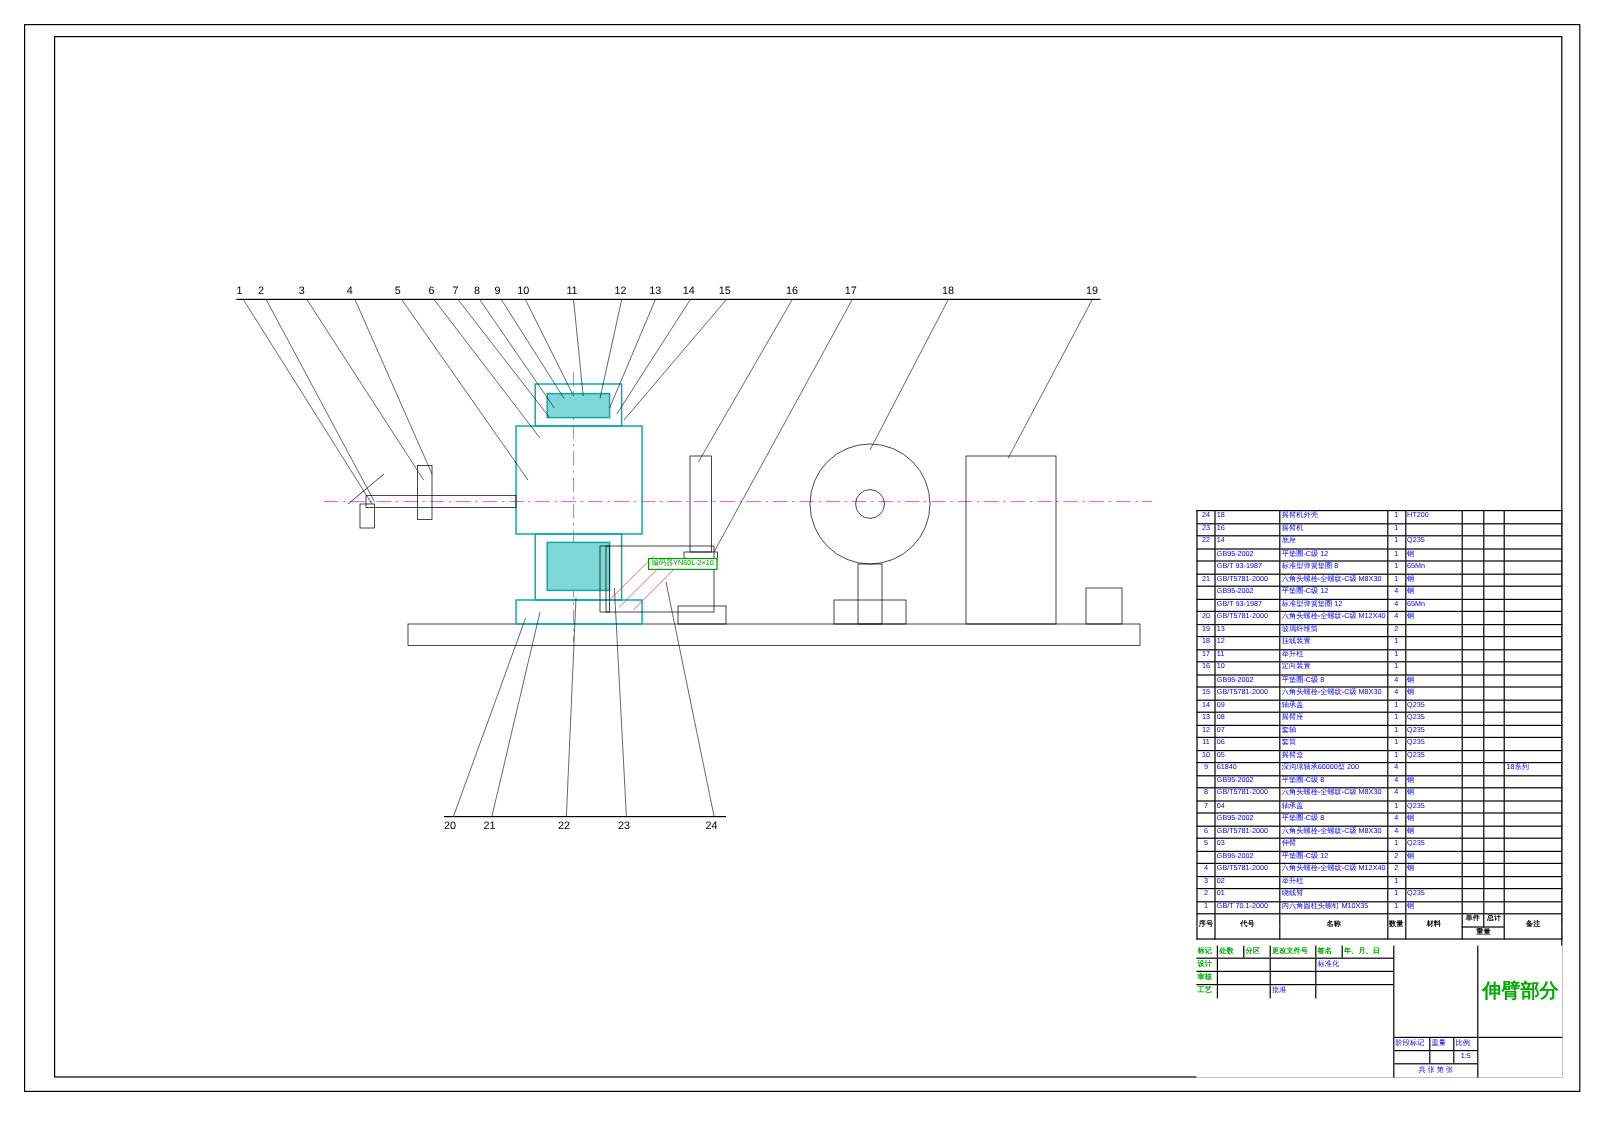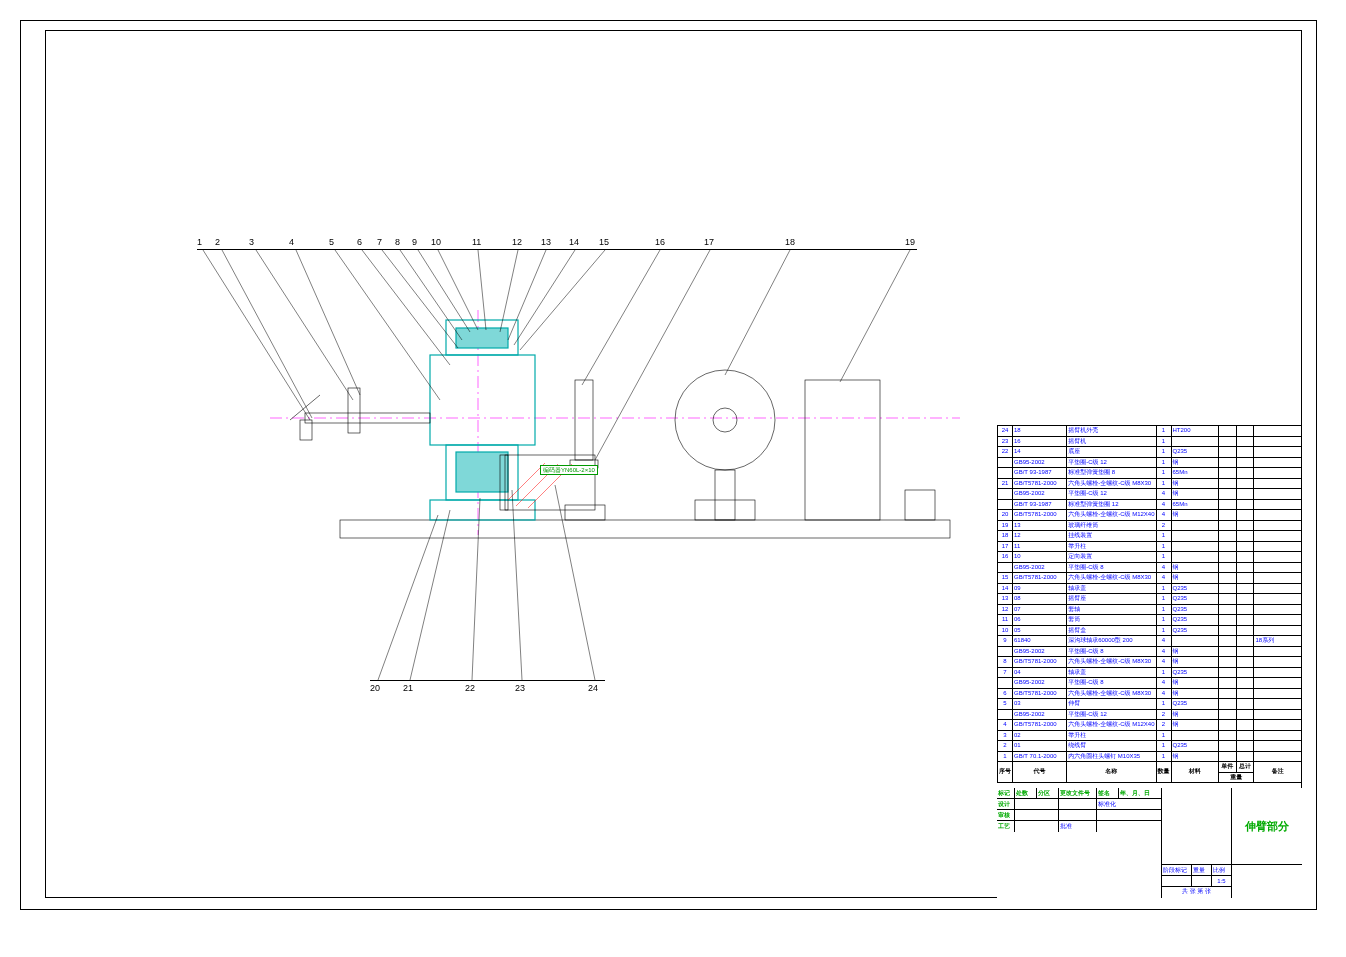--- a/index.html
+++ b/index.html
@@ -83,21 +83,21 @@
   .mech-label {
     position:absolute;
     font-size:6px;
     color:#009900;
     border:1px solid #009900;
     padding:0 2px;
     background:#fff;
     line-height:8px;
   }
   .title-main {
-     font-size:11px; color:#00aa00; font-weight:bold;
+     font-size:16px; color:#00aa00; font-weight:bold;
   }
 </style>
 </head>
 <body>
 
 <div class="outer-border"></div>
 <div class="inner-border"></div>
 
 <svg class="drawing-svg" width="1346" height="957" viewBox="0 0 1346 957">
   <g stroke="#000" stroke-width="0.6" fill="none">

